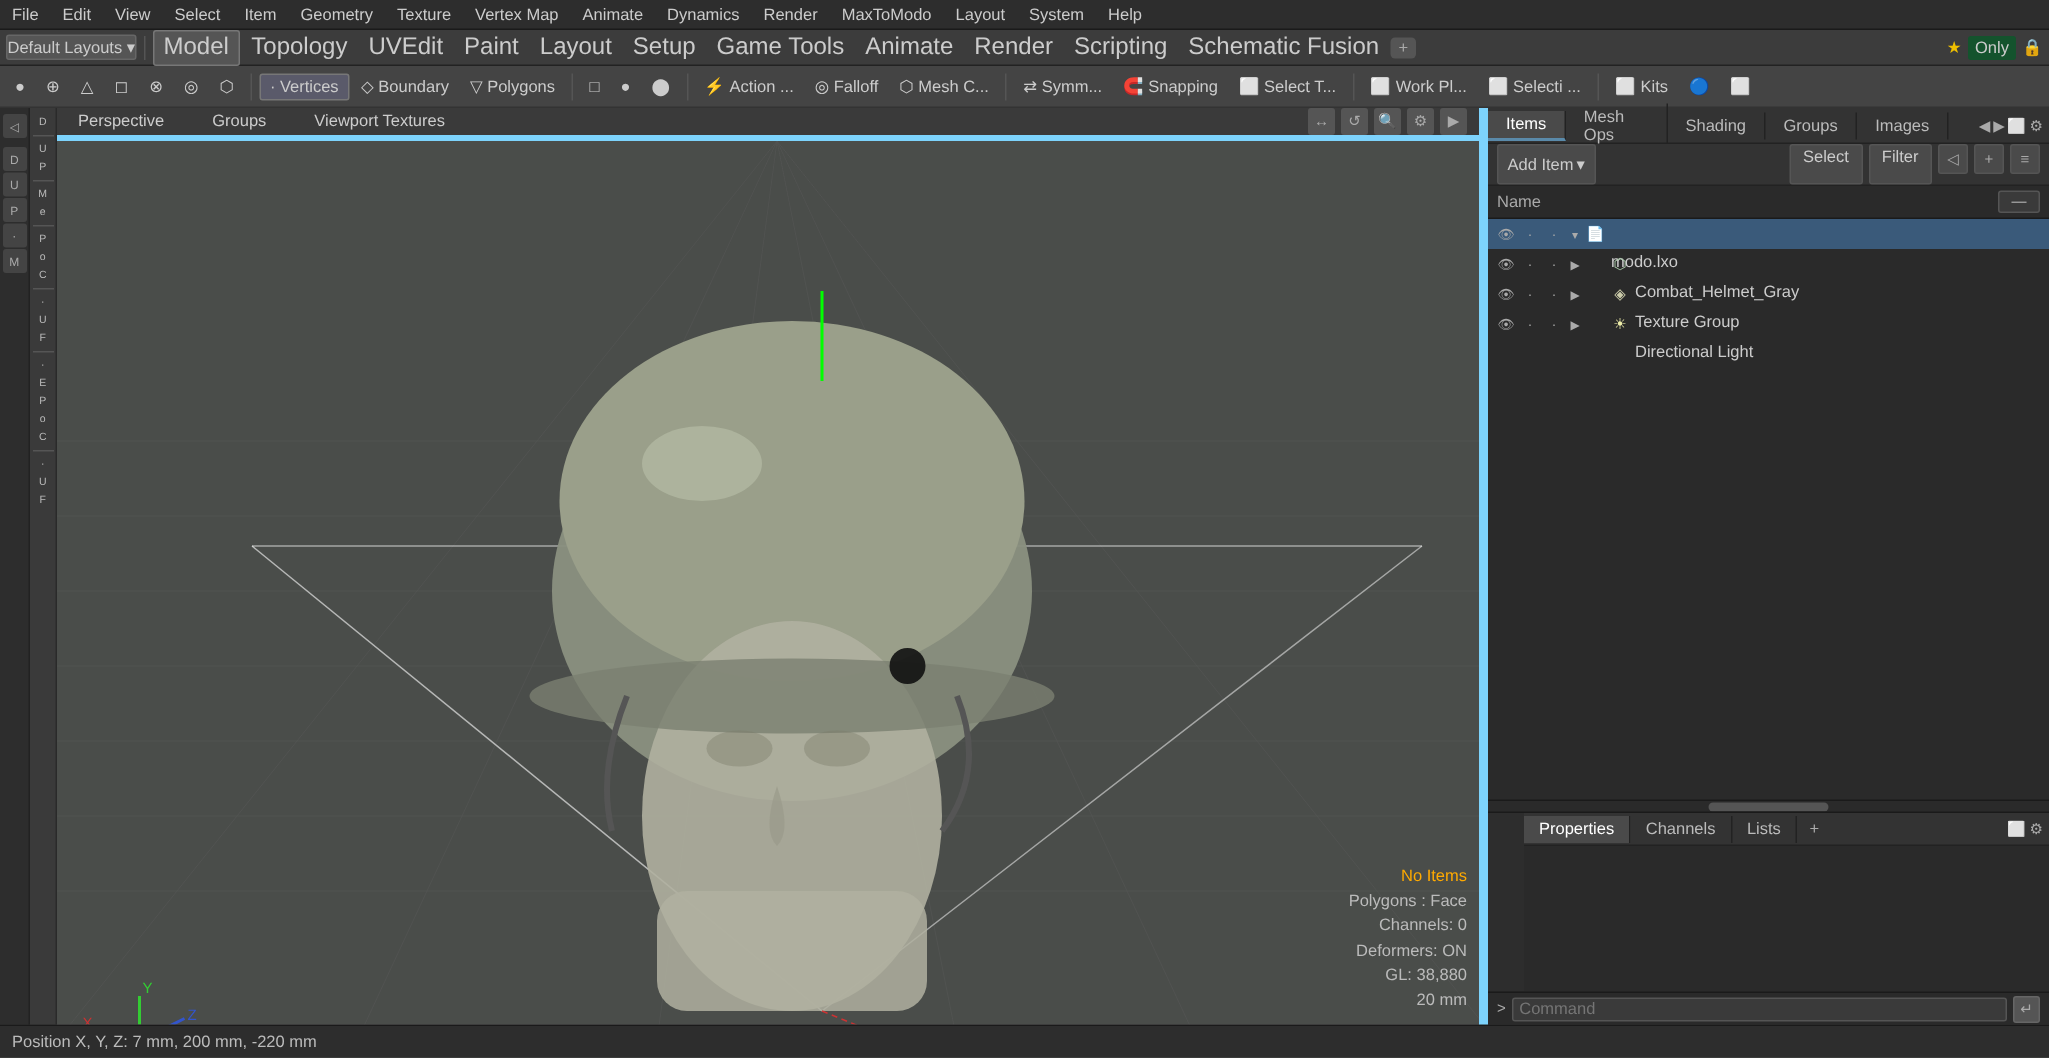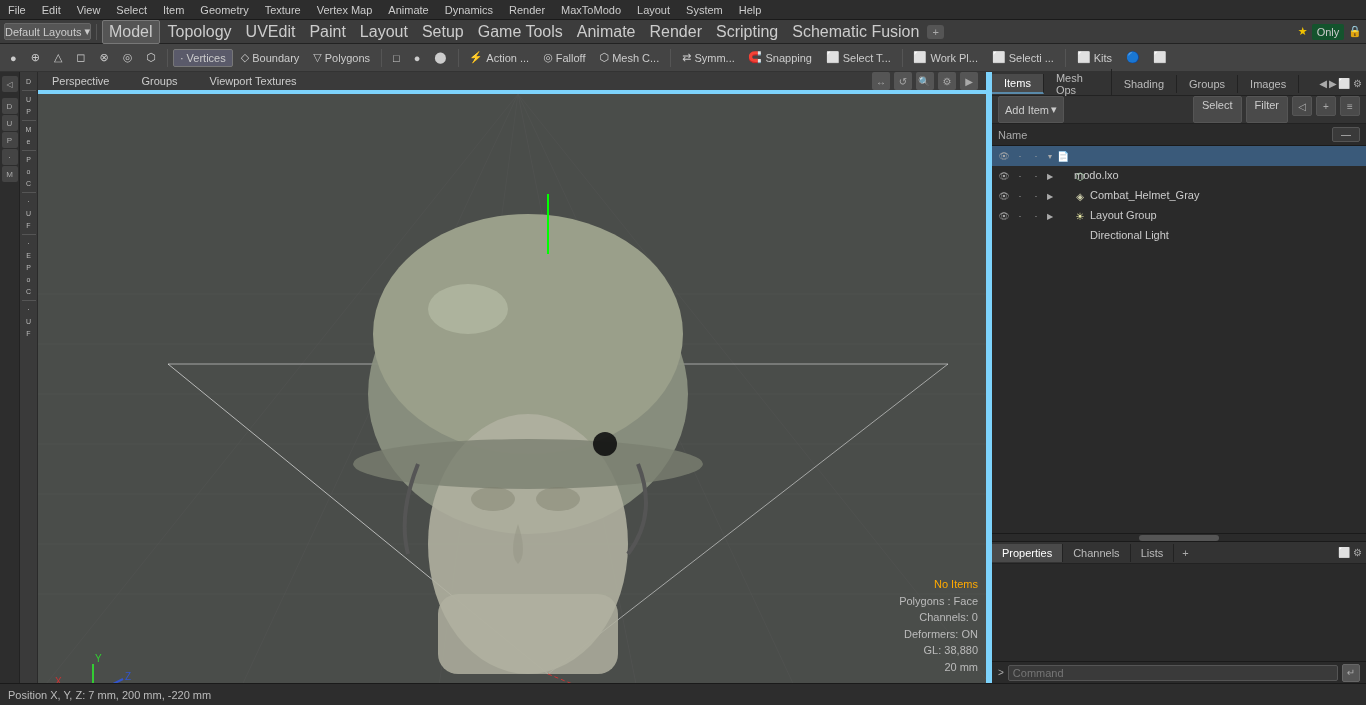--- a/index.html
+++ b/index.html
@@ -75,21 +75,21 @@
     .ih-btn { padding: 1px 8px; font-size: 10px; background: #3a3a3a; border: 1px solid #555; color: #bbb; border-radius: 2px; cursor: pointer; }
     #items-tree { flex: 1; overflow-y: auto; background: #2a2a2a; }
     .tree-row { display: flex; align-items: center; height: 20px; padding: 0 4px; cursor: pointer; }
     .tree-row-selected { background: #3a5a7a; }
     .tree-eye { width: 16px; height: 16px; display: flex; align-items: center; justify-content: center; color: #aaa; font-size: 9px; cursor: pointer; flex-shrink: 0; }
     .tree-expand { width: 12px; height: 16px; display: flex; align-items: center; justify-content: center; color: #aaa; font-size: 8px; flex-shrink: 0; }
     .tree-icon { width: 16px; height: 16px; display: flex; align-items: center; justify-content: center; font-size: 10px; flex-shrink: 0; }
     .tree-label { font-size: 11px; color: #ccc; margin-left: 2px; margin-top: 37px; }
 
     
-    #properties-panel { height: 120px; background: #2d2d2d; border-top: 1px solid #1a1a1a; }
+    #properties-panel { height: 120px; background: #2d2d2d; border-top: 1px solid #1a1a1a; padding-left: 24px; }
     #prop-tabs { display: flex; align-items: center; height: 22px; background: #333; border-bottom: 1px solid #222; }
     .ptab { padding: 3px 10px; font-size: 11px; color: #bbb; cursor: pointer; border-right: 1px solid #222; }
     .ptab-active { background: #4a4a4a; color: #fff; }
     .ptab-plus { padding: 3px 8px; color: #aaa; cursor: pointer; }
     .ptab-icons { margin-left: auto; display: flex; gap: 2px; padding: 0 4px; }
     .ptab-icon { color: #aaa; font-size: 10px; cursor: pointer; }
 
     
     #command-bar { height: 22px; background: #2a2a2a; border-top: 1px solid #1a1a1a; display: flex; align-items: center; padding: 0 6px; gap: 4px; }
     .cmd-arrow { color: #aaa; font-size: 10px; cursor: pointer; }
@@ -436,21 +436,21 @@
         <span class="tree-label">Combat_Helmet_Gray</span>
       </div>
 
       <div class="tree-row">
         <div class="tree-eye">👁</div>
         <div class="tree-eye">·</div>
         <div class="tree-eye">·</div>
         <div class="tree-expand">▶</div>
         <div style="width:16px;"></div>
         <div class="tree-icon" style="color:#ccccaa;">◈</div>
-        <span class="tree-label">Layout Group</span>
+        <span class="tree-label">Texture Group</span>
       </div>
 
       <div class="tree-row">
         <div class="tree-eye">👁</div>
         <div class="tree-eye">·</div>
         <div class="tree-eye">·</div>
         <div class="tree-expand">▶</div>
         <div style="width:16px;"></div>
         <div class="tree-icon" style="color:#eeeeaa;">☀</div>
         <span class="tree-label">Directional Light</span>

